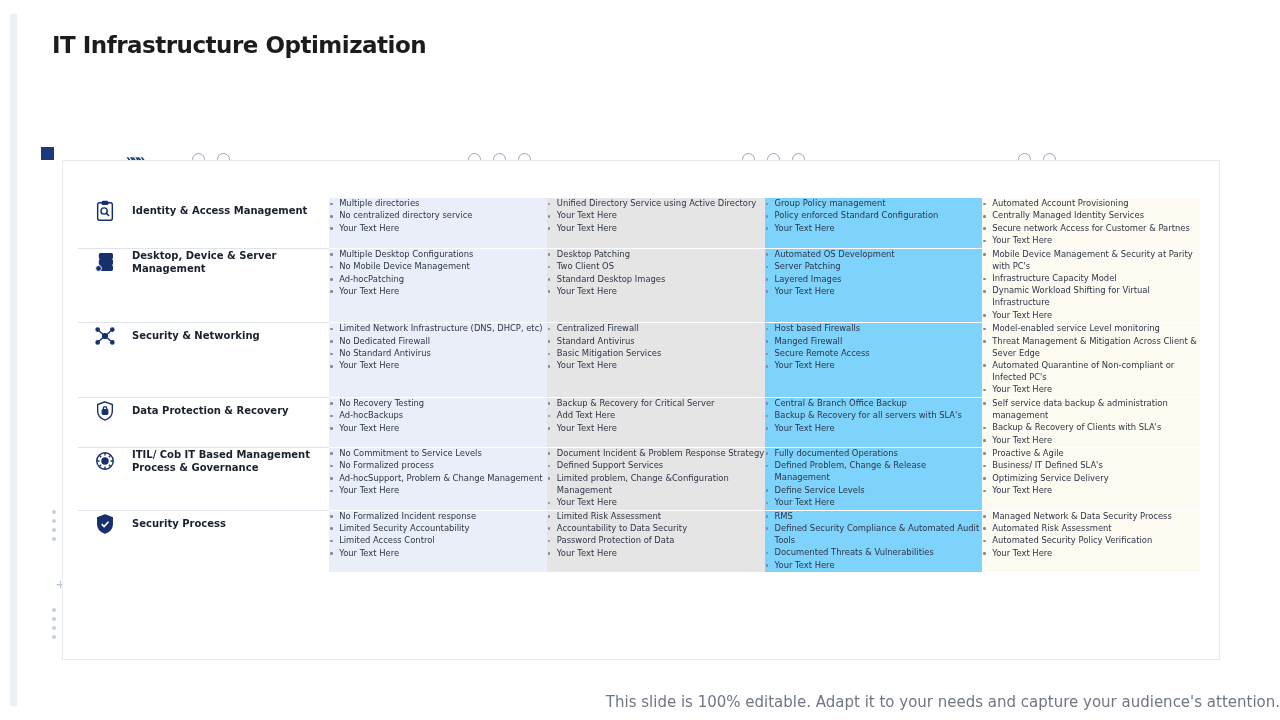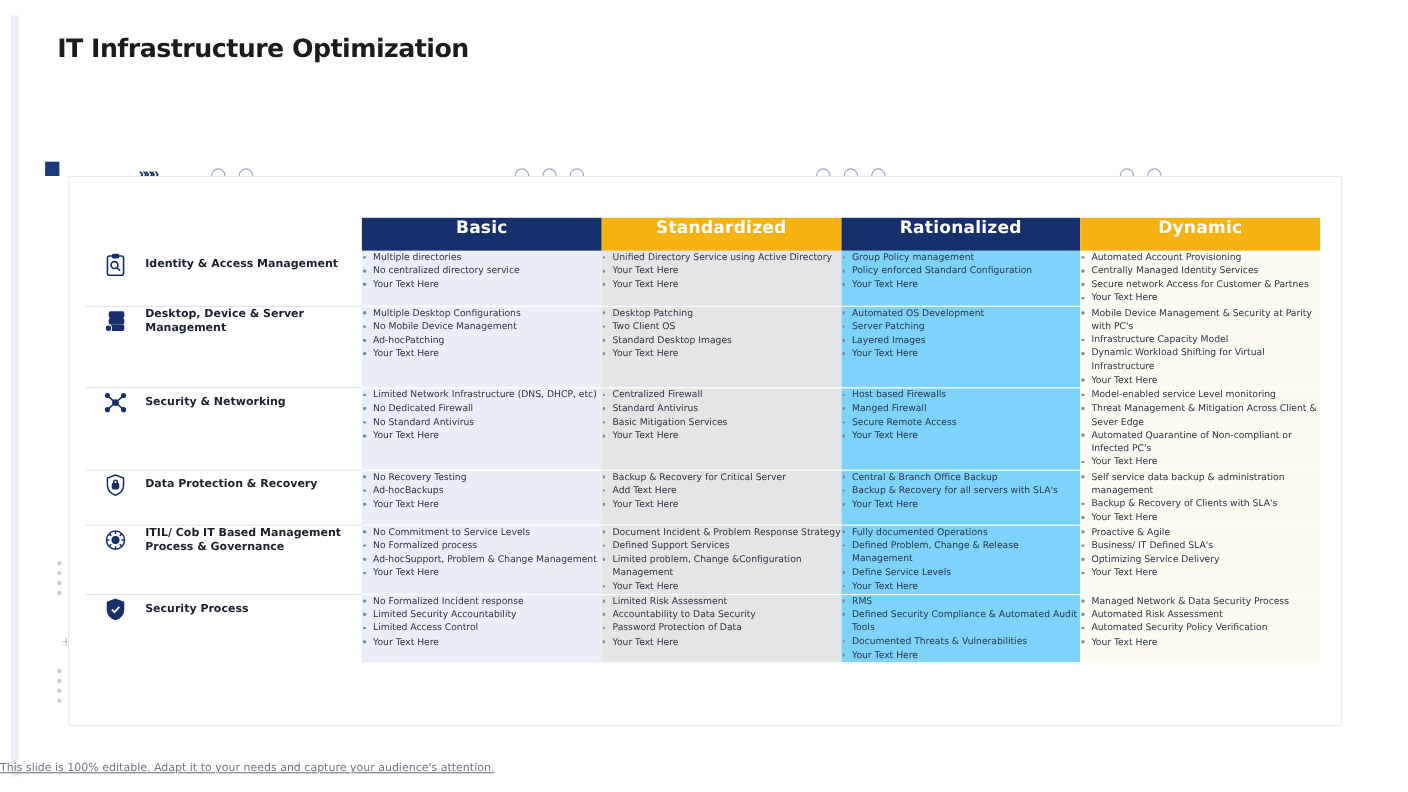--- a/index.html
+++ b/index.html
@@ -79,22 +79,22 @@
   }
   ul.bul li:before{
     content:"";position:absolute;left:1px;top:4.5px;width:2.6px;height:2.6px;border-radius:50%;
     background:#7e879c;
   }
   .icon{
     width:26px;height:26px;flex:0 0 26px;display:flex;align-items:center;justify-content:center;
     color:#16306e;
   }
   .footer{
-    position:absolute;left:0;right:0;top:693px;text-align:left;
-    font-size:10px;color:#6f7685;font-family:"DejaVu Sans", sans-serif;text-decoration:underline;
+    position:absolute;left:0;right:0;top:693px;text-align:right;
+    font-size:15px;color:#6f7685;font-family:"DejaVu Sans", sans-serif;
   }
 </style>
 </head>
 <body>
 
 <div class="left-bar"></div>
 
 <div class="title">IT Infrastructure Optimization</div>
 
 <div class="marker-sq"></div>
@@ -130,27 +130,20 @@
   <span class="side-dot"></span>
     <span class="side-dot"></span>
     <span class="side-dot"></span>
     <span class="side-dot"></span>
 </div>
 
 <div class="frame"></div>
 
 <table class="matrix">
   <tbody>
-      <tr>
-    <td style="width:248px;"></td>
-    <td class="hdr navy">Basic</td>
-    <td class="hdr gold">Standardized</td>
-    <td class="hdr navy">Rationalized</td>
-    <td class="hdr gold">Dynamic</td>
-  </tr>
 
   <tr>
     <td class="rowlabel">
       <div class="lbl-wrap">
         <span class="icon">
           <svg width="22" height="22" viewBox="0 0 24 24" fill="none" stroke="#16306e" stroke-width="1.6">
             <rect x="4" y="3" width="16" height="19" rx="2"></rect>
                 <rect x="9" y="1.5" width="6" height="3.2" rx="1" fill="#16306e"></rect>
             <circle cx="11" cy="12" r="3.4"></circle>
                 <line x1="13.6" y1="14.6" x2="16.5" y2="17.5"></line>

